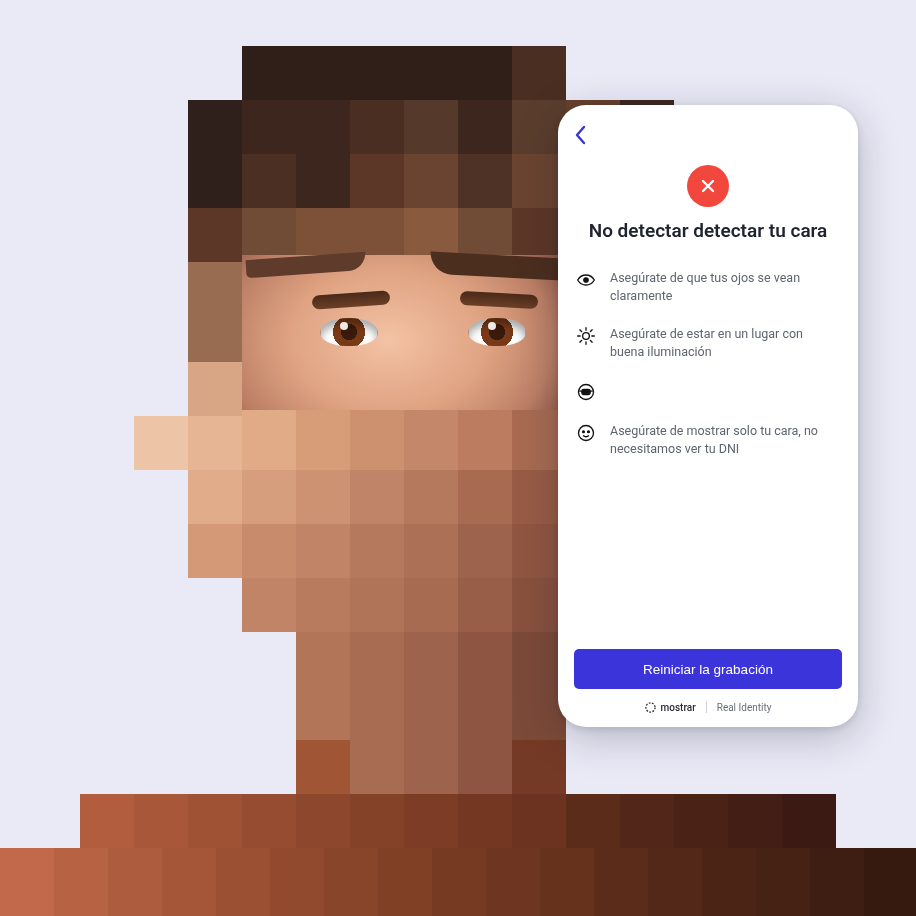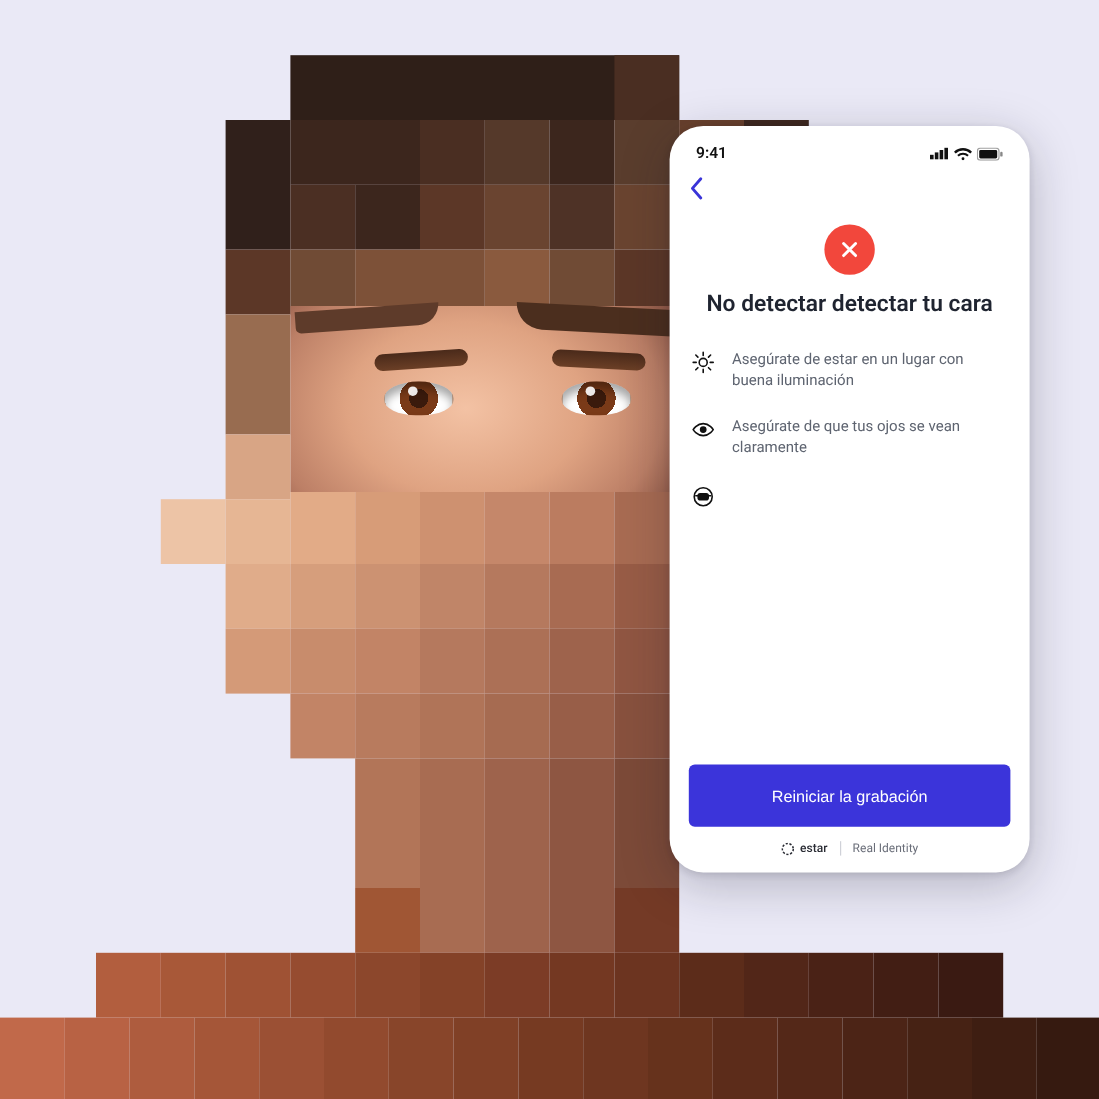--- a/index.html
+++ b/index.html
@@ -109,21 +109,21 @@
   }
   .tip { display:flex; gap:14px; align-items:flex-start; }
   .tip-icon { width:20px; flex:0 0 20px; color:#111; margin-top:1px;}
   .tip-text { font-size:12.5px; line-height:1.45; color:#5E6470; }
 
   .cta {
     background:#3B34DA;
     color:#fff;
     border:none;
     border-radius:5px;
-    height:52px;
+    height:40px;
     font-size:13.5px;
     font-weight:400;
     cursor:pointer;
     margin-top: 8px;
   }
   .footer {
     display:flex; gap:10px; align-items:center; justify-content:center;
     margin-top:12px;
     font-size:10px;
     color:#6A6E79;
@@ -253,97 +253,89 @@
   <div class="px" style="left:594px;top:848px;width:54px;height:68px;background:#5C2C1A"></div>
   <div class="px" style="left:648px;top:848px;width:54px;height:68px;background:#542818"></div>
   <div class="px" style="left:702px;top:848px;width:54px;height:68px;background:#4C2416"></div>
   <div class="px" style="left:756px;top:848px;width:54px;height:68px;background:#462214"></div>
   <div class="px" style="left:810px;top:848px;width:54px;height:68px;background:#3E1E12"></div>
   <div class="px" style="left:864px;top:848px;width:52px;height:68px;background:#361A10"></div>
 </div>
 
 <div class="phone">
 
-  <div class="status-bar">
-    <span>9:41</span>
-    <div class="status-icons">
-      <svg width="16" height="10" viewBox="0 0 16 10">
-          <rect x="0" y="6" width="3" height="4" fill="#111"></rect>
-          <rect x="4" y="4" width="3" height="6" fill="#111"></rect>
-          <rect x="8" y="2" width="3" height="8" fill="#111"></rect>
-          <rect x="12" y="0" width="3" height="10" fill="#111"></rect>
-        </svg>
-      <svg width="15" height="11" viewBox="0 0 15 11">
-          <path d="M7.5 10.5a1.2 1.2 0 100-2.4 1.2 1.2 0 000 2.4zm-3.6-3.1a5.1 5.1 0 017.2 0l1.2-1.2a6.8 6.8 0 00-9.6 0l1.2 1.2zm-2.5-2.5a8.6 8.6 0 0112.2 0L15 3.5a10.6 10.6 0 00-15 0l1.4 1.4z" fill="#111"></path>
-        </svg>
-      <svg width="22" height="11" viewBox="0 0 22 11">
-          <rect x="0.5" y="0.5" width="18" height="10" rx="2.5" fill="none" stroke="#111" stroke-opacity="0.4"></rect>
-          <rect x="2" y="2" width="15" height="7" rx="1.2" fill="#111"></rect>
-          <rect x="19.5" y="3.5" width="2" height="4" rx="1" fill="#111" fill-opacity="0.5"></rect>
-        </svg>
-    </div>
-  </div>
 
   <div class="nav-bar">
     <span class="chevron-back">
       <svg width="12" height="20" viewBox="0 0 12 20">
           <path d="M10 2 3 10l7 8" stroke="currentColor" stroke-width="2.4" fill="none" stroke-linecap="round" stroke-linejoin="round"></path>
         </svg>
     </span>
   </div>
 
   <div class="error-badge">
     <svg width="14" height="14" viewBox="0 0 14 14">
         <path d="M2 2l10 10M12 2L2 12" stroke="#fff" stroke-width="2.4" stroke-linecap="round"></path>
       </svg>
   </div>
 
   <h2 class="title">No detectar detectar tu cara</h2>
 
   <div class="tips">
+
+    <div class="tip">
+      <span class="tip-icon">
+        <svg width="20" height="20" viewBox="0 0 24 24" stroke="#111" stroke-width="1.6" fill="none">
+            <path d="M2 12s3.5-6 10-6 10 6 10 6-3.5 6-10 6S2 12 2 12z"></path>
+            <circle cx="12" cy="12" r="2.6" fill="#111"></circle>
+          </svg>
+      </span>
+      <span class="tip-text">Asegúrate de que tus ojos se vean claramente</span>
+    </div>
 
     <div class="tip">
       <span class="tip-icon">
         <svg width="20" height="20" viewBox="0 0 24 24" stroke="#111" stroke-width="1.6" fill="none" stroke-linecap="round">
             <circle cx="12" cy="12" r="4"></circle>
             <path d="M12 2v3M12 19v3M2 12h3M19 12h3M4.6 4.6l2.1 2.1M17.3 17.3l2.1 2.1M4.6 19.4l2.1-2.1M17.3 6.7l2.1-2.1"></path>
           </svg>
       </span>
       <span class="tip-text">Asegúrate de estar en un lugar con buena iluminación</span>
     </div>
 
     <div class="tip">
       <span class="tip-icon">
         <svg width="20" height="20" viewBox="0 0 24 24" stroke="#111" stroke-width="1.6" fill="none">
-            <path d="M2 12s3.5-6 10-6 10 6 10 6-3.5 6-10 6S2 12 2 12z"></path>
-            <circle cx="12" cy="12" r="2.6" fill="#111"></circle>
-          </svg>
-      </span>
-      <span class="tip-text">Asegúrate de que tus ojos se vean claramente</span>
-    </div>
-
-    <div class="tip">
-      <span class="tip-icon">
-        <svg width="20" height="20" viewBox="0 0 24 24" stroke="#111" stroke-width="1.6" fill="none">
             <circle cx="12" cy="12" r="9"></circle>
             <rect x="7" y="9" width="10" height="6" rx="2" fill="#111"></rect>
             <path d="M7 11H4M17 11h3" stroke="#111"></path>
           </svg>
       </span>
     </div>
 
+    <div class="tip">
+      <span class="tip-icon">
+        <svg width="20" height="20" viewBox="0 0 24 24" stroke="#111" stroke-width="1.6" fill="none">
+            <circle cx="12" cy="12" r="9"></circle>
+            <circle cx="9" cy="10.5" r="1.1" fill="#111"></circle>
+            <circle cx="15" cy="10.5" r="1.1" fill="#111"></circle>
+            <path d="M8.5 15c1 1 2.2 1.5 3.5 1.5s2.5-.5 3.5-1.5"></path>
+          </svg>
+      </span>
+      <span class="tip-text">Asegúrate de mostrar solo tu cara, no necesitamos ver tu DNI</span>
+    </div>
 
   </div>
 
   <button class="cta">Reiniciar la grabación</button>
 
   <div class="footer">
     <span class="brand">
       <svg width="11" height="11" viewBox="0 0 12 12">
           <circle cx="6" cy="6" r="5" fill="none" stroke="#2A2C34" stroke-width="1.4" stroke-dasharray="2 1.5"></circle>
         </svg>
-      <span>estar</span>
+      <span>mostrar</span>
     </span>
     <span class="divider"></span>
     <span>Real Identity</span>
   </div>
 
 </div>
 
 </body></html>

